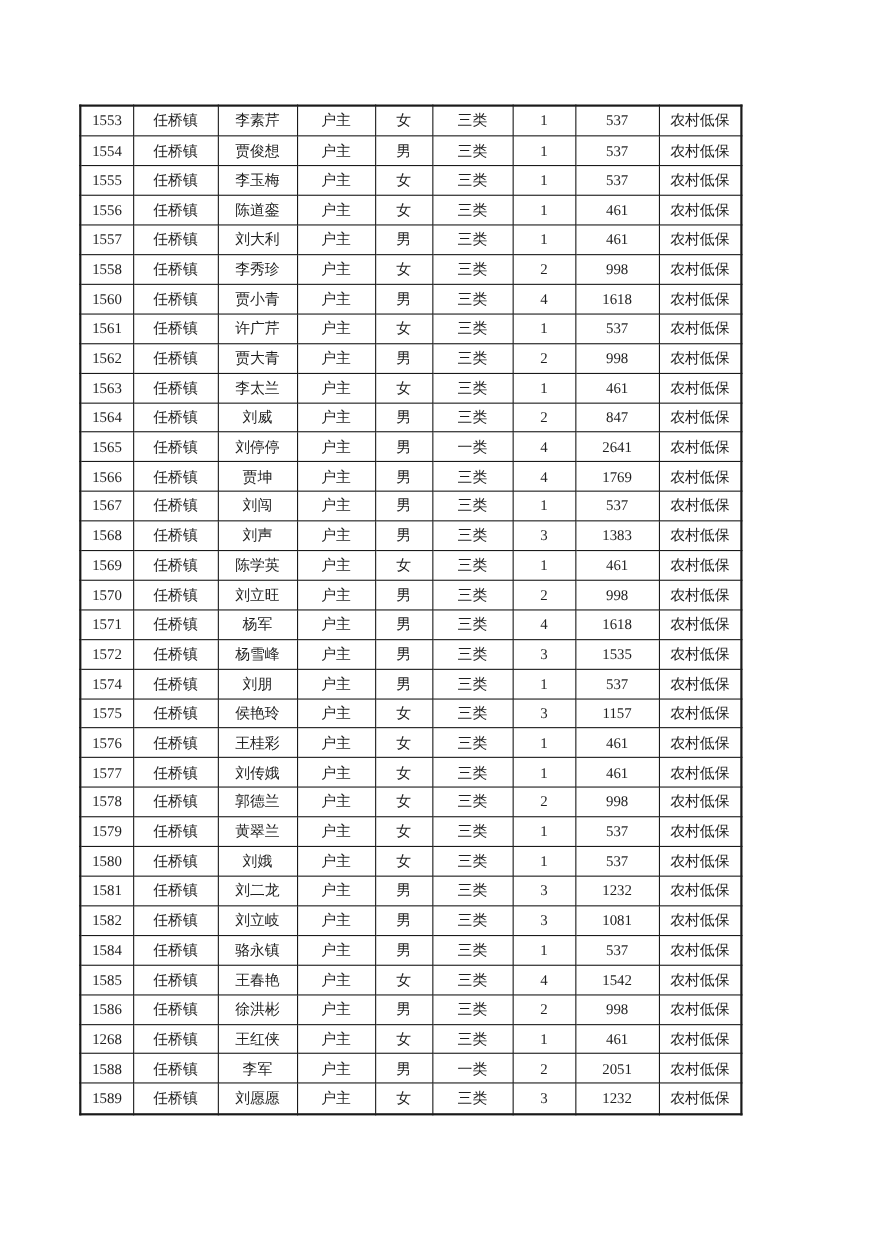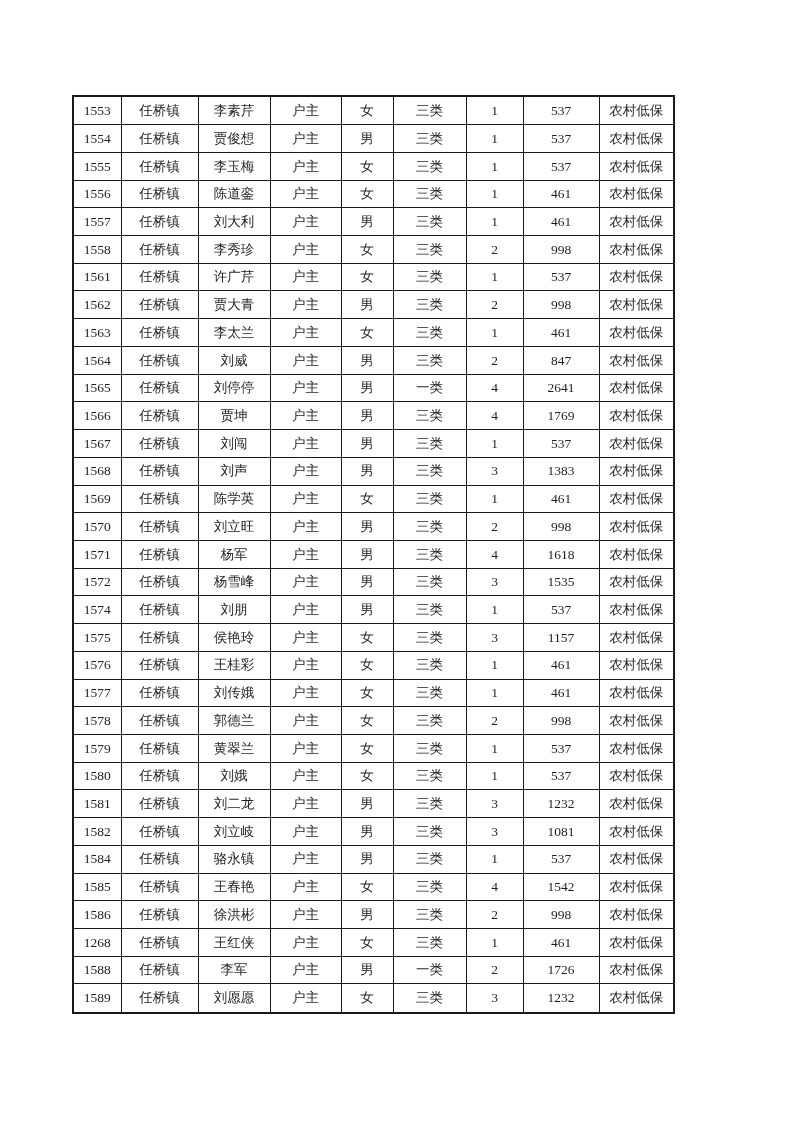--- a/index.html
+++ b/index.html
@@ -124,20 +124,31 @@
           <td>任桥镇</td>
           <td>李秀珍</td>
           <td>户主</td>
           <td>女</td>
           <td>三类</td>
           <td>2</td>
           <td>998</td>
           <td>农村低保</td>
         </tr>
         <tr>
+          <td>1560</td>
+          <td>任桥镇</td>
+          <td>贾小青</td>
+          <td>户主</td>
+          <td>男</td>
+          <td>三类</td>
+          <td>4</td>
+          <td>1618</td>
+          <td>农村低保</td>
+        </tr>
+        <tr>
           <td>1561</td>
           <td>任桥镇</td>
           <td>许广芹</td>
           <td>户主</td>
           <td>女</td>
           <td>三类</td>
           <td>1</td>
           <td>537</td>
           <td>农村低保</td>
         </tr>
@@ -406,21 +417,21 @@
           <td>农村低保</td>
         </tr>
         <tr>
           <td>1588</td>
           <td>任桥镇</td>
           <td>李军</td>
           <td>户主</td>
           <td>男</td>
           <td>一类</td>
           <td>2</td>
-          <td>1726</td>
+          <td>2051</td>
           <td>农村低保</td>
         </tr>
         <tr>
           <td>1589</td>
           <td>任桥镇</td>
           <td>刘愿愿</td>
           <td>户主</td>
           <td>女</td>
           <td>三类</td>
           <td>3</td>

